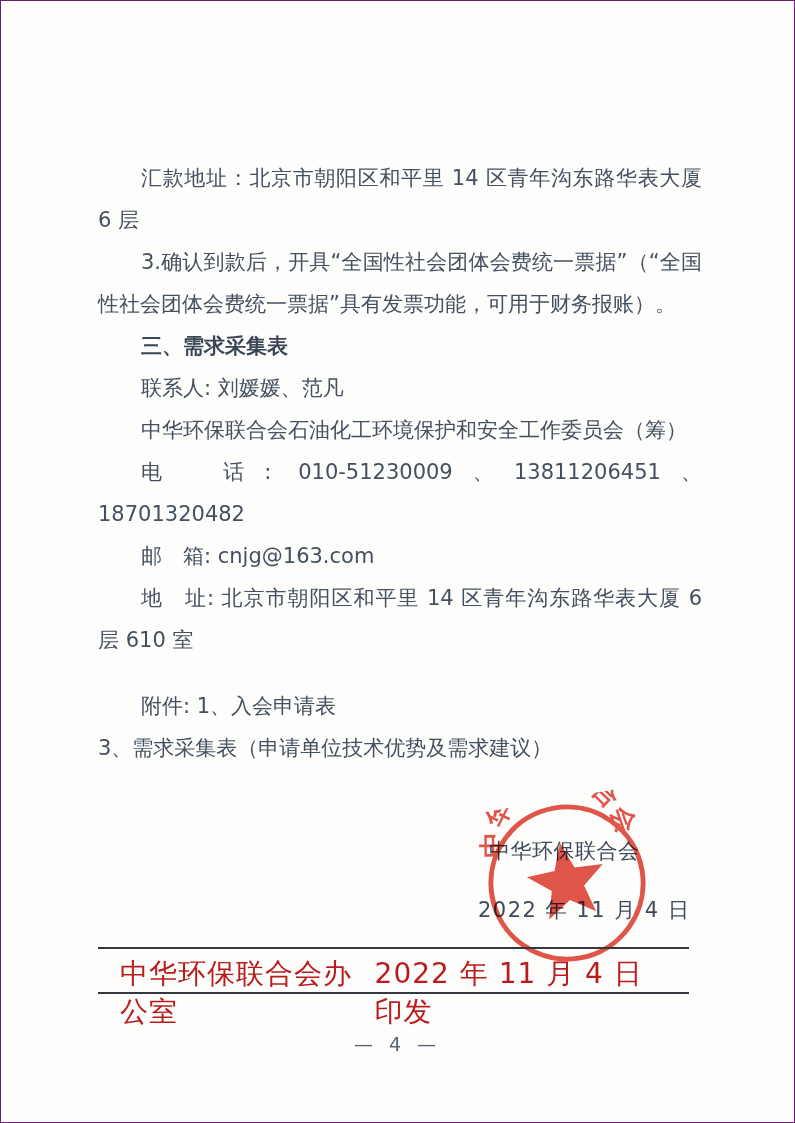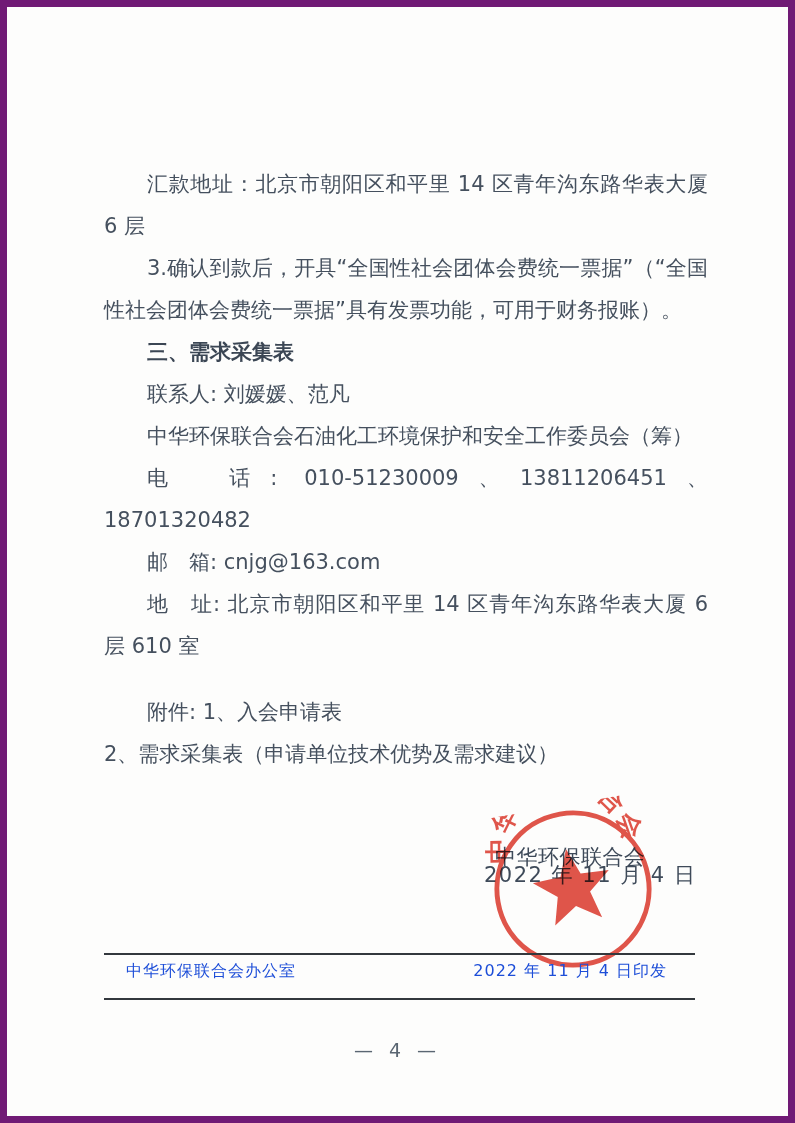--- a/index.html
+++ b/index.html
@@ -1,20 +1,20 @@
 <!DOCTYPE html>
 <html lang="zh"><head>
 <meta charset="utf-8">
 <style>
   html,body{margin:0;padding:0;background:#ffffff;}
   .page{
     position:relative;
     width:795px;height:1123px;
     background:#fdfdfc;
-    border:7px solid #701a75;
+    border:1px solid #701a75;
     box-sizing:border-box;
     overflow:hidden;
     font-family:"DejaVu Sans","Liberation Sans",sans-serif;
     color:#45505e;
   }
   .content{
     position:absolute;
     left:97px;top:156px;width:604px;
     font-size:21px;line-height:42px;
     text-align:justify;
@@ -23,42 +23,42 @@
   .ind{text-indent:43px;}
   .bold{font-weight:bold;color:#3b4654;}
   .attachments{margin-top:24px;}
   .attach-second{padding-left:102px;}
   .sig-org{
     position:absolute;left:488px;top:836px;
     font-size:21px;letter-spacing:0.5px;color:#3e4a59;
     white-space:nowrap;
   }
   .sig-date{
-    position:absolute;left:477px;top:854px;
+    position:absolute;left:477px;top:895px;
     font-size:21px;letter-spacing:1.5px;color:#3e4a59;
     white-space:nowrap;
   }
   .seal{
     position:absolute;left:482px;top:798px;
     width:168px;height:168px;
     transform:rotate(-10deg);
     opacity:0.85;
     mix-blend-mode:multiply;
     pointer-events:none;
   }
   .footer-rule{
     position:absolute;left:97px;width:591px;height:2px;
     background:#33383d;
   }
   .rule-top{top:946px;}
   .rule-bottom{top:991px;}
   .footer-row{
     position:absolute;left:97px;top:954px;width:591px;
     display:flex;justify-content:space-between;align-items:center;
-    font-size:16px;color:#1d4ed8;
+    font-size:28px;color:#b91c1c;
   }
   .footer-left{padding-left:22px;letter-spacing:1px;}
   .footer-right{padding-right:28px;letter-spacing:1px;}
   .page-number{
     position:absolute;left:0;top:1032px;width:100%;
     text-align:center;font-size:19px;color:#5a6672;
     letter-spacing:5px;
   }
 </style>
 </head>
@@ -70,21 +70,21 @@
     <p class="ind">汇款地址：北京市朝阳区和平里 14 区青年沟东路华表大厦 6 层</p>
     <p class="ind">3.确认到款后，开具“全国性社会团体会费统一票据”（“全国性社会团体会费统一票据”具有发票功能，可用于财务报账）。</p>
     <p class="ind bold">三、需求采集表</p>
     <p class="ind">联系人: 刘媛媛、范凡</p>
     <p class="ind">中华环保联合会石油化工环境保护和安全工作委员会（筹）</p>
     <p class="ind">电　话: 010-51230009、13811206451、18701320482</p>
     <p class="ind">邮　箱: cnjg@163.com</p>
     <p class="ind">地　址: 北京市朝阳区和平里 14 区青年沟东路华表大厦 6 层 610 室</p>
     <div class="attachments">
       <p class="ind">附件: 1、入会申请表</p>
-      <p class="attach-second">2、需求采集表（申请单位技术优势及需求建议）</p>
+      <p class="attach-second">3、需求采集表（申请单位技术优势及需求建议）</p>
     </div>
   </div>
 
   <div class="sig-org">中华环保联合会</div>
   <div class="sig-date">2022 年 11 月 4 日</div>
 
   <svg class="seal" viewBox="0 0 170 170" xmlns="http://www.w3.org/2000/svg" xmlns:xlink="http://www.w3.org/1999/xlink">
     <defs>
       <path id="sealArc" d="M 28.6 64.5 A 60 60 0 1 1 141.4 64.5" fill="none"></path>
     </defs>

